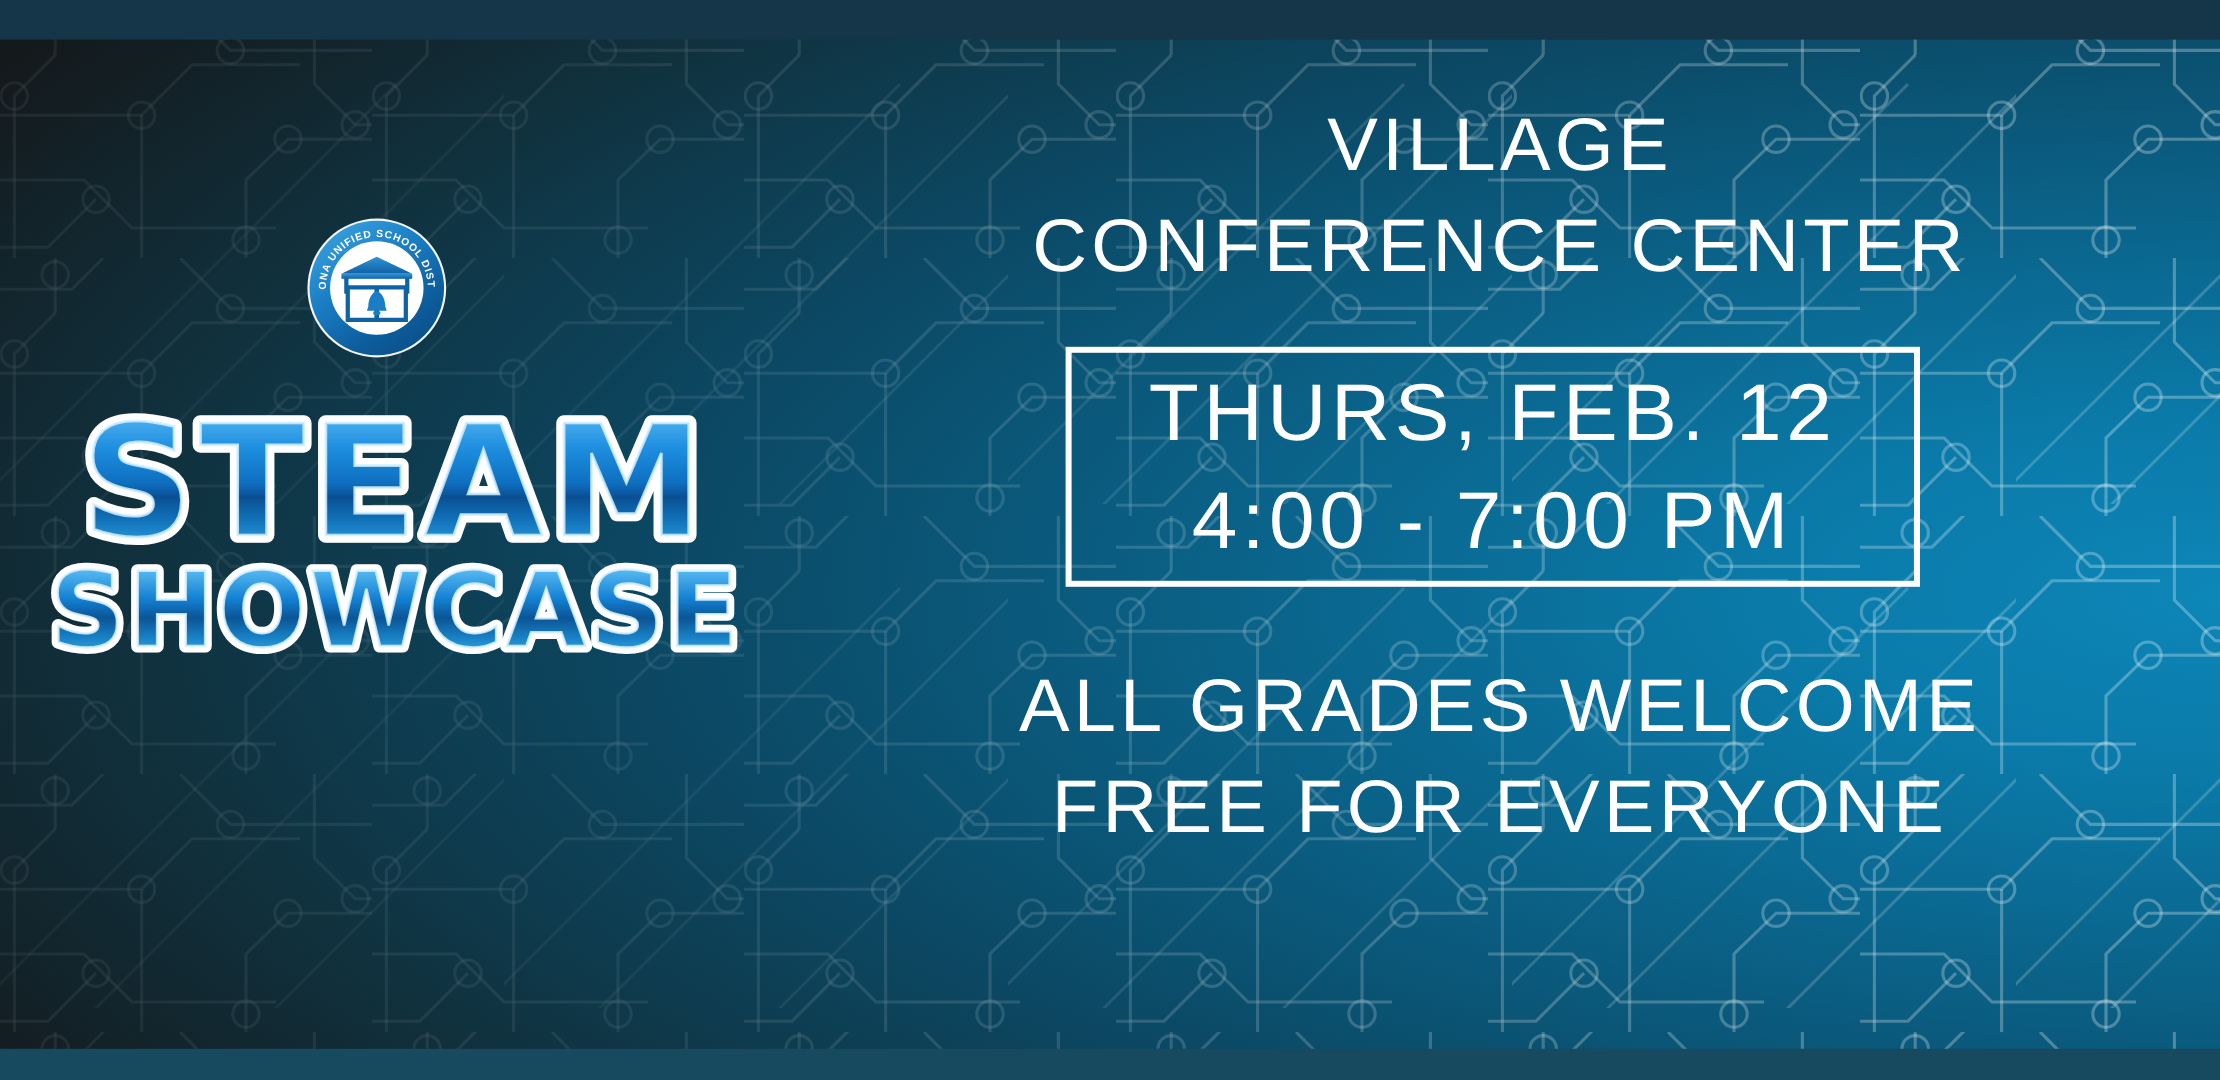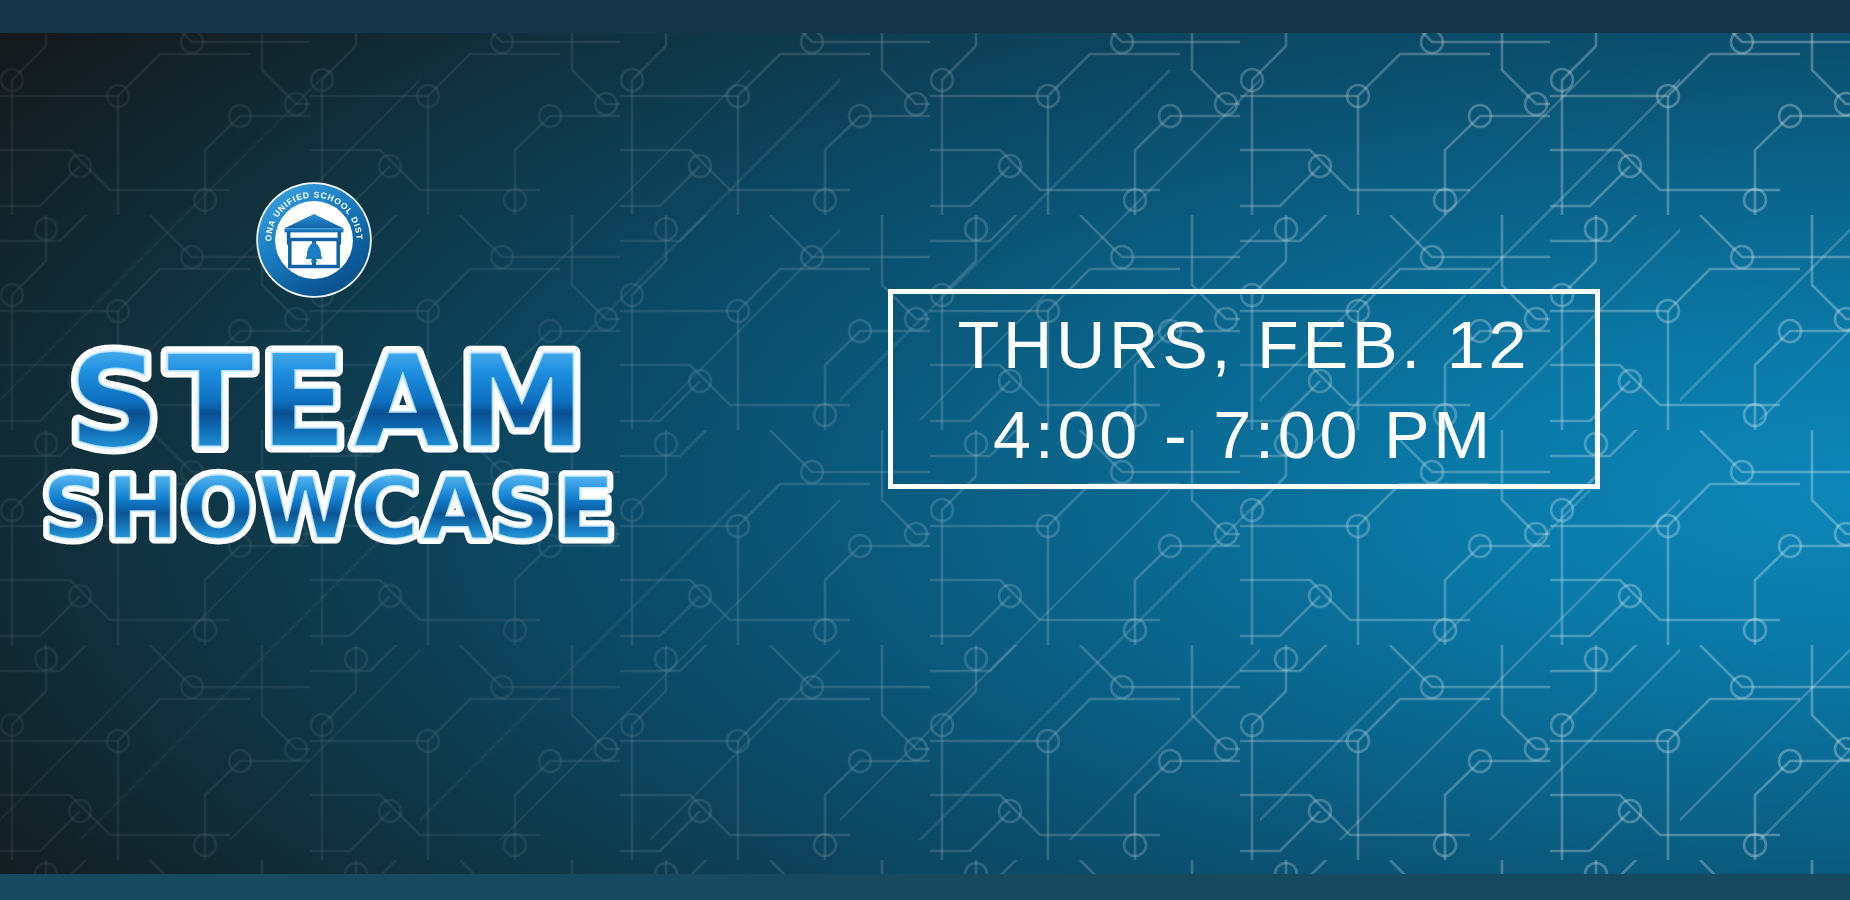--- a/index.html
+++ b/index.html
@@ -240,23 +240,31 @@
           <text x="310" y="210" text-anchor="middle" font-family="'DejaVu Sans', sans-serif" font-size="86" font-weight="bold" letter-spacing="3" fill="url(#chrome2)">SHOWCASE</text>
           <text x="310" y="210" text-anchor="middle" font-family="'DejaVu Sans', sans-serif" font-size="86" font-weight="bold" letter-spacing="3" fill="none" stroke="#d8f2ff" stroke-width="2" stroke-opacity="0.85">SHOWCASE</text>
         </g>
       </svg>
 
     </div>
   </div>
 
   <div class="right-col">
 
+    <div class="venue">
+      <div class="tech l1">VILLAGE</div>
+      <div class="tech l2">CONFERENCE CENTER</div>
+    </div>
 
     <div class="datebox">
       <div class="inner">
         <div class="tech d1">THURS, FEB. 12</div>
         <div class="tech d2">4:00 - 7:00 PM</div>
       </div>
     </div>
 
+    <div class="welcome">
+      <div class="tech w1">ALL GRADES WELCOME</div>
+      <div class="tech w2">FREE FOR EVERYONE</div>
+    </div>
   </div>
 
 </div>
 
 </body></html>

